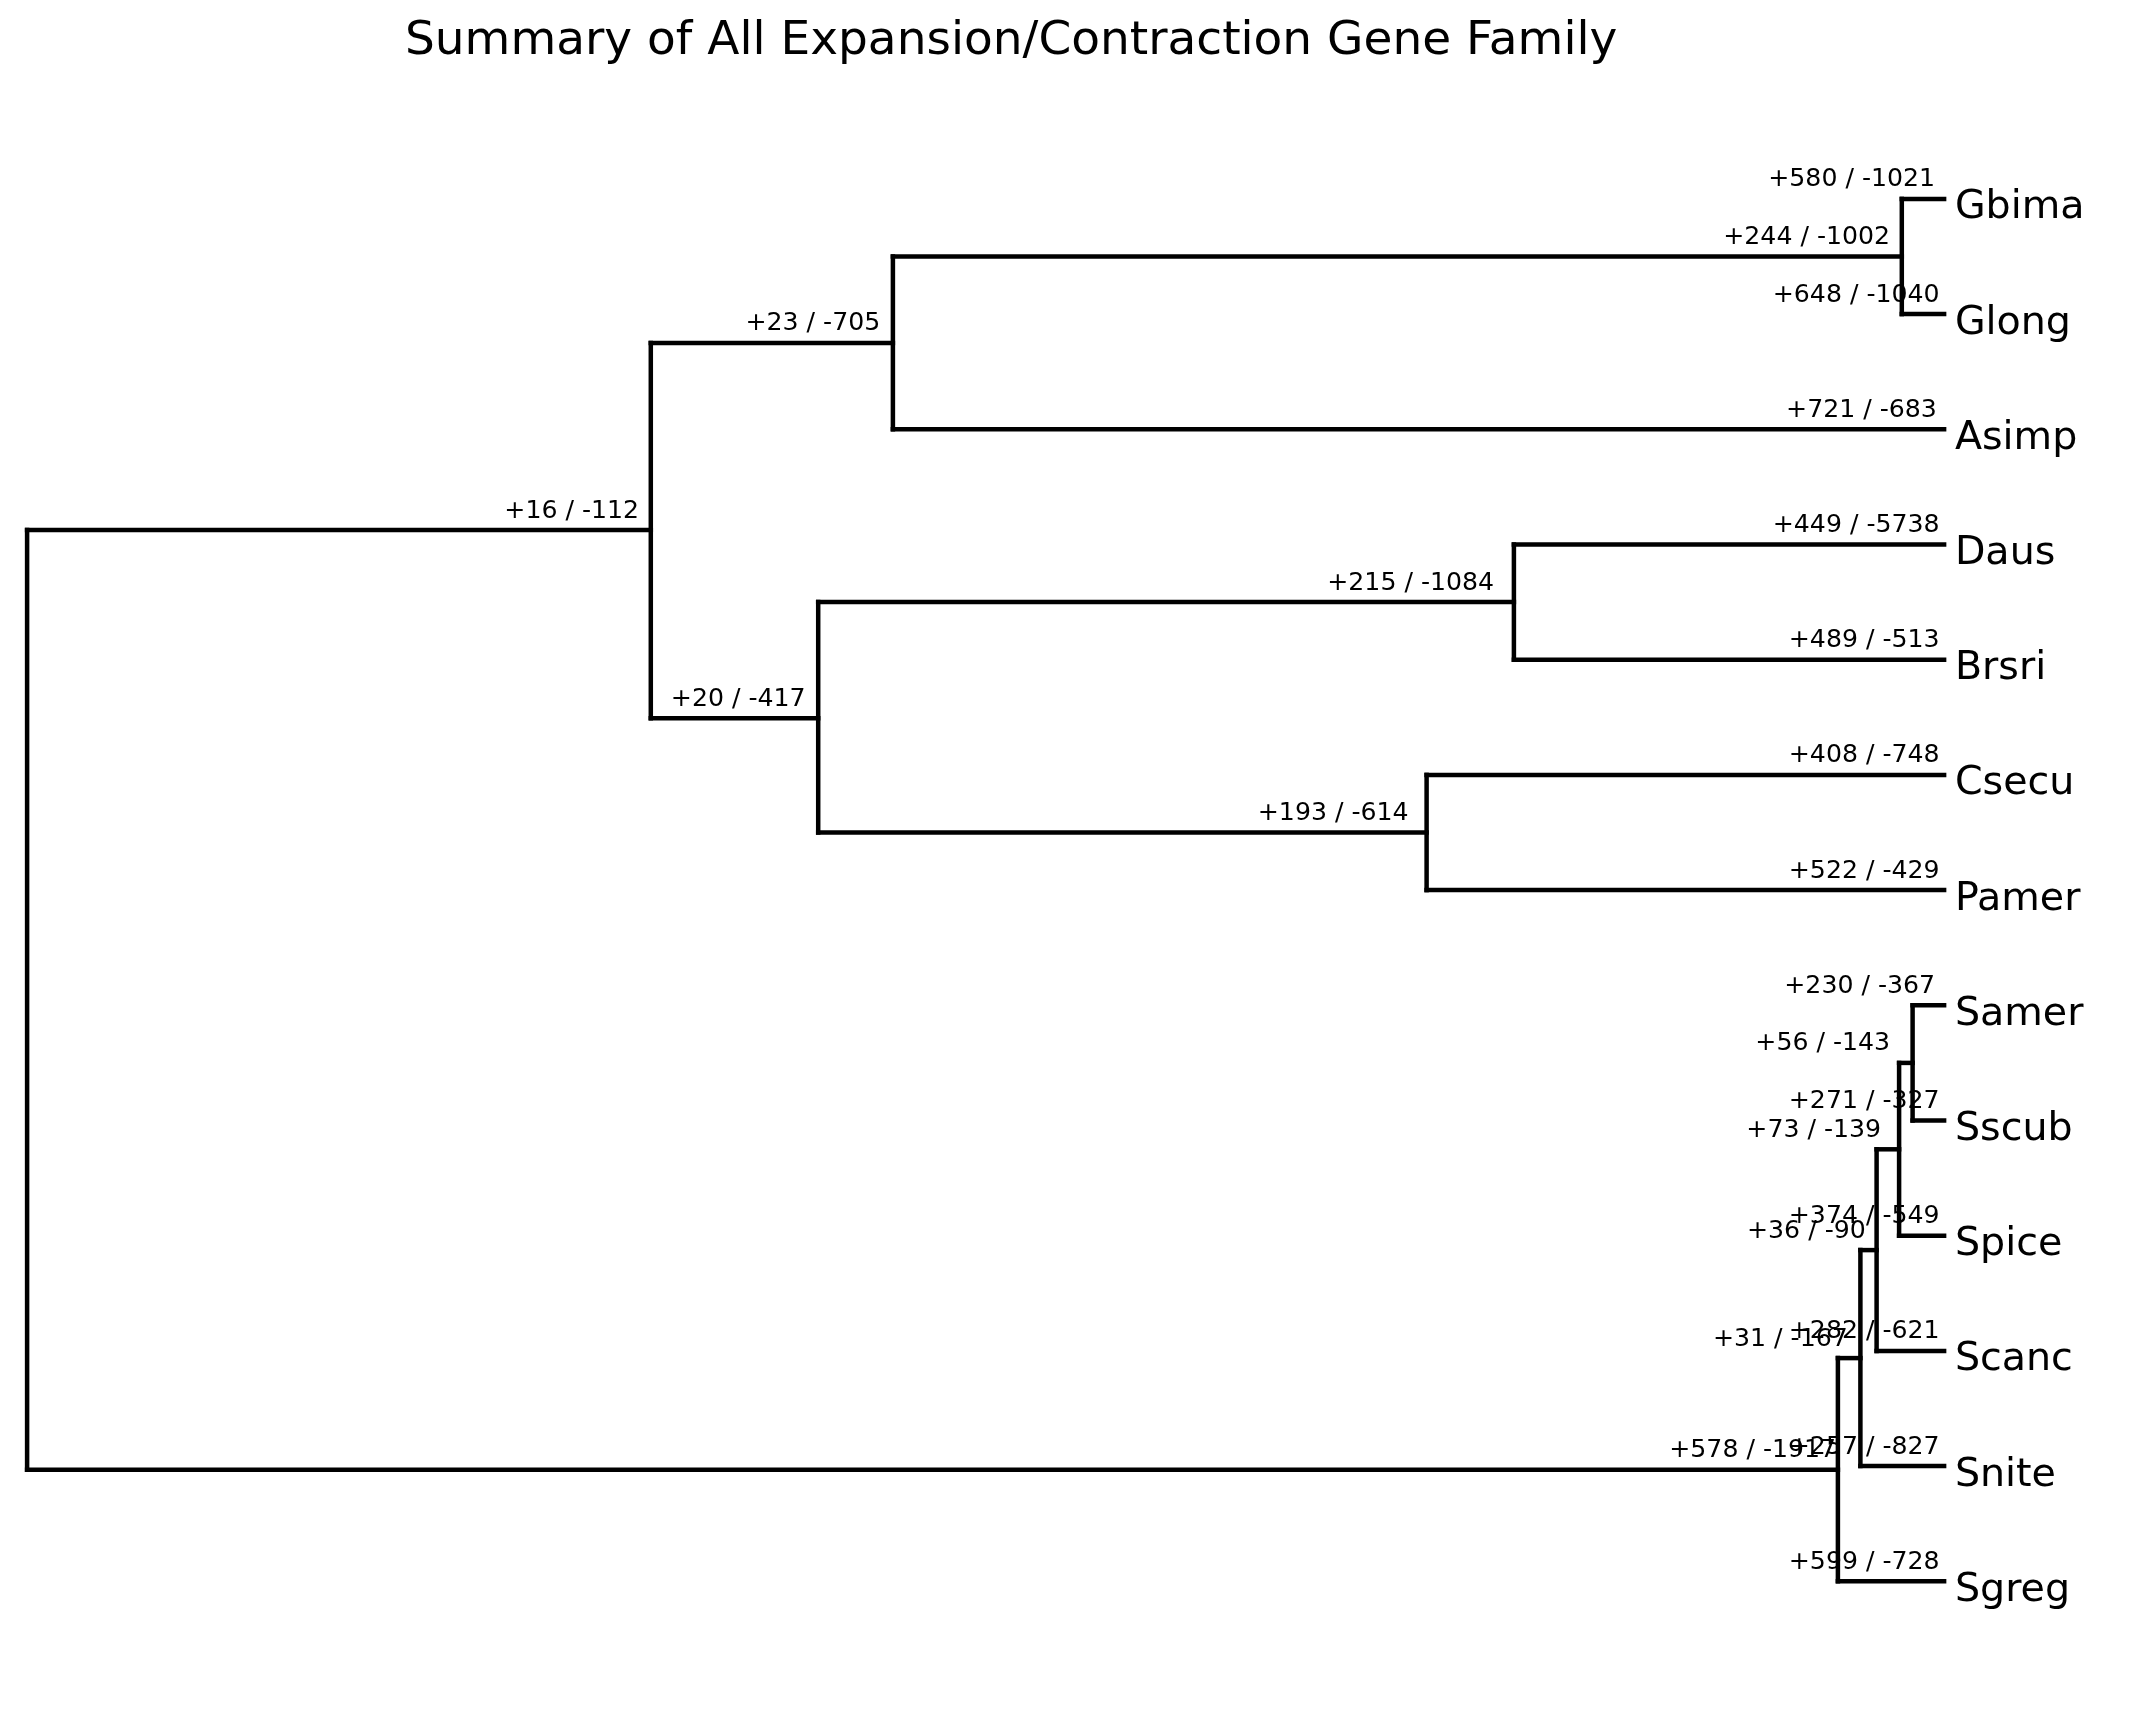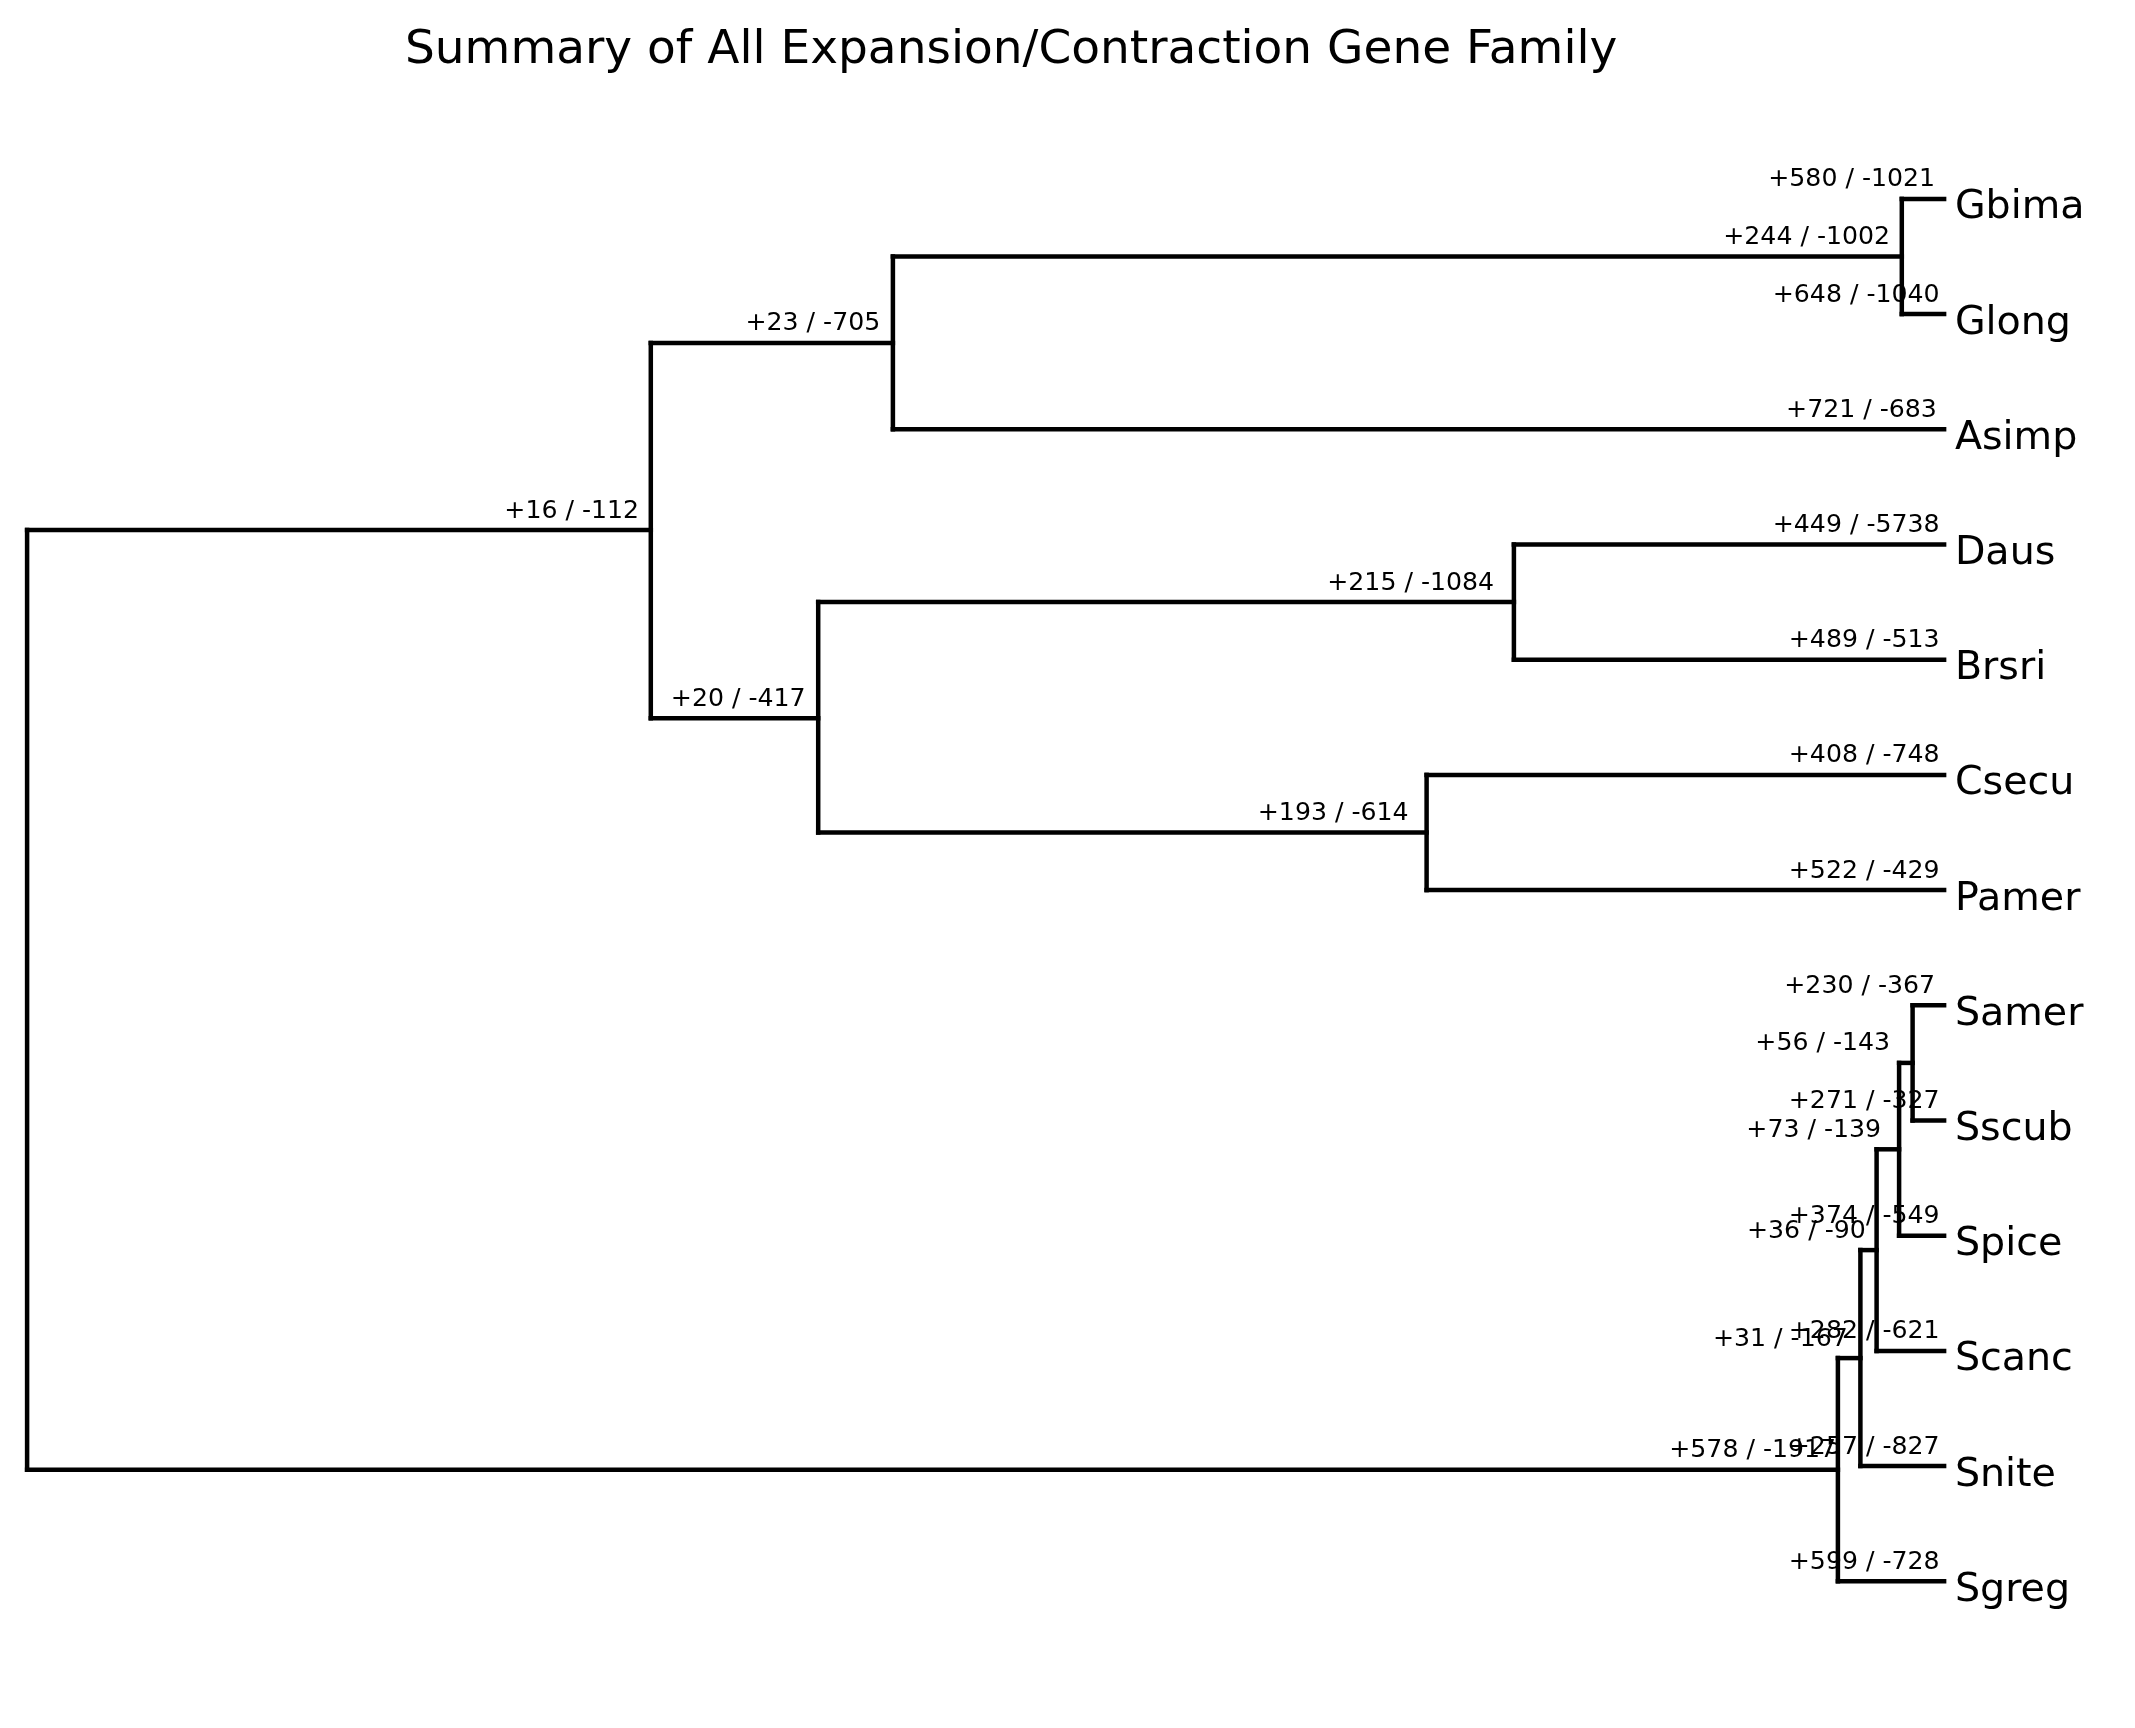--- a/index.html
+++ b/index.html
@@ -11,21 +11,21 @@
     width: 2135px;
     height: 1728px;
     position: relative;
     overflow: hidden;
     font-family: "DejaVu Sans", sans-serif;
     color: #000000;
   }
   .chart-title {
     position: absolute;
     left: 405px;
-    top: 20px;
+    top: 11px;
     font-size: 47px;
     line-height: 1.15;
     white-space: nowrap;
     color: #000000;
   }
   svg.tree-canvas {
     position: absolute;
     left: 0;
     top: 0;
   }

